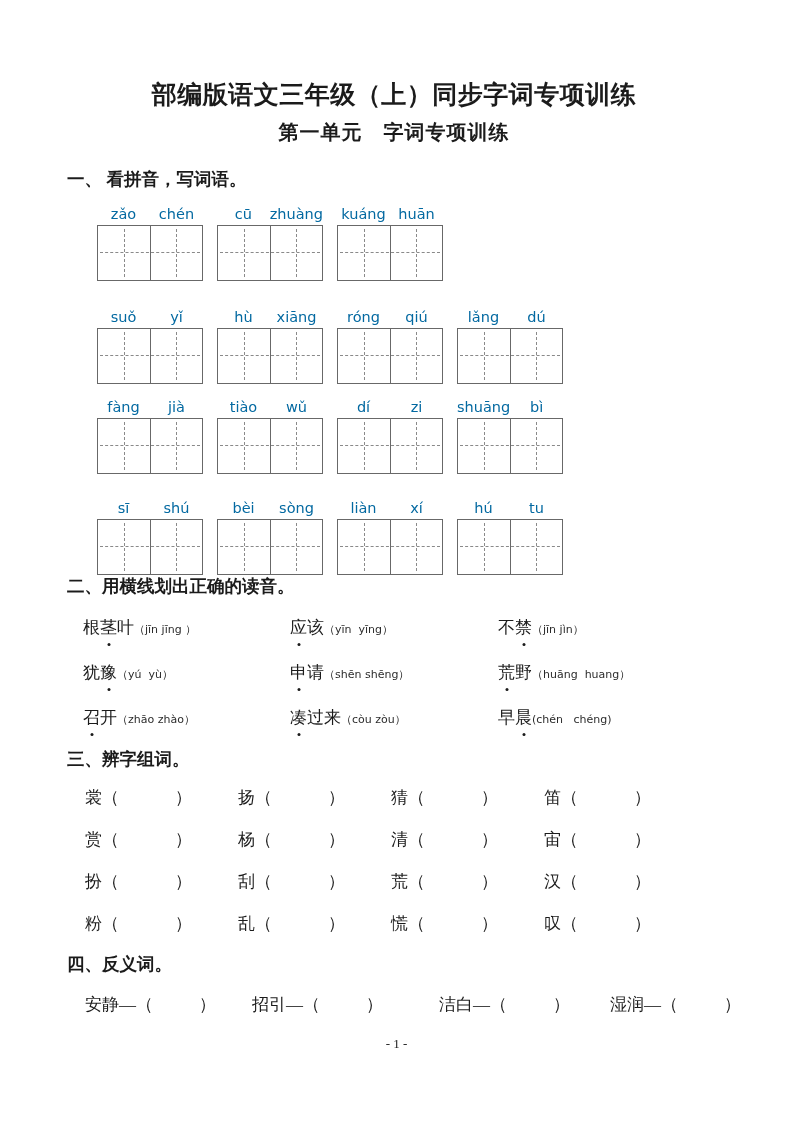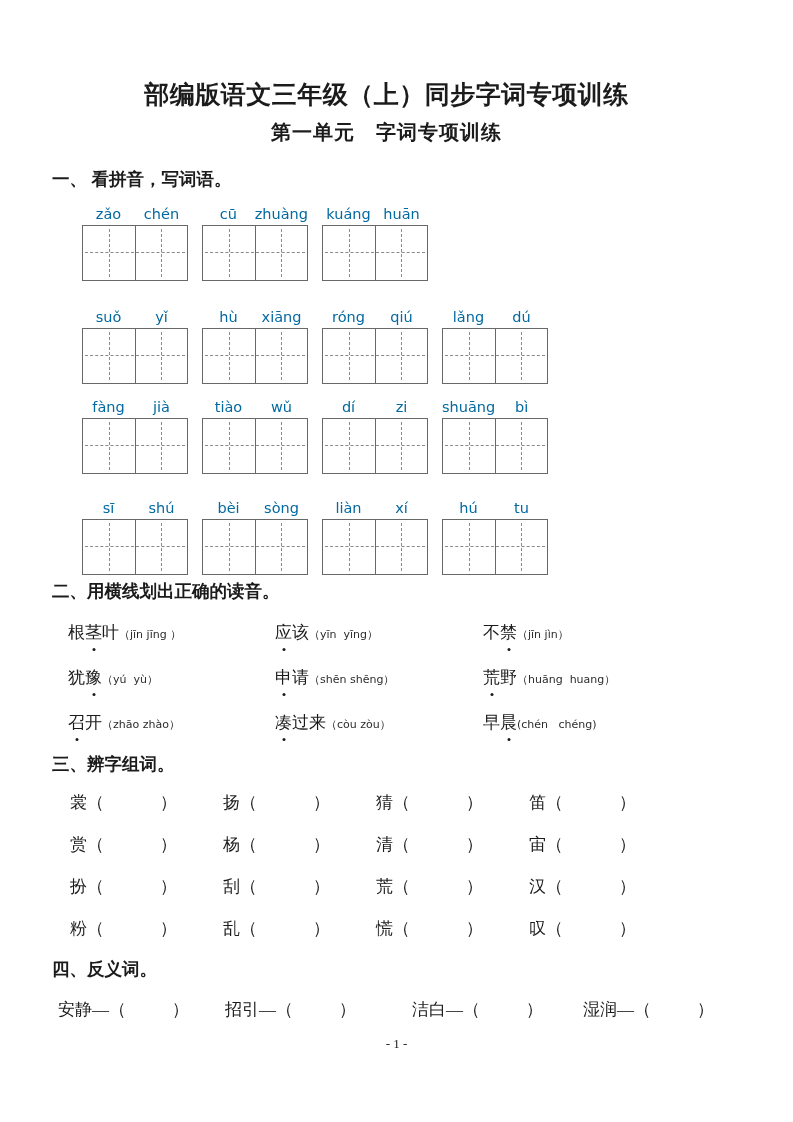--- a/index.html
+++ b/index.html
@@ -4,35 +4,35 @@
 <style>
   * { margin:0; padding:0; box-sizing:border-box; }
   html,body { background:#e8e8e8; }
   .page {
     position:relative;
     width:793px; height:1122px;
     margin:0 auto;
     background:#ffffff;
     color:#1b1b1b;
     font-family:"Liberation Serif", serif;
-    padding:80px 72px 0 52px;
+    padding:80px 72px 0 67px;
     overflow:hidden;
   }
   .title { font-size:25px; font-weight:700; text-align:center; line-height:30px; letter-spacing:0.5px; }
   .subtitle { font-size:20px; font-weight:700; text-align:center; line-height:24px; margin:10px 0 0; letter-spacing:1px; }
   .sec-h { font-size:17.5px; font-weight:700; line-height:23px; white-space:pre; }
   #s1h { margin:24px 0 11px; }
   #s2h { margin:0 0 15px; }
   #s3h { margin:2px 0 14px; }
   #s4h { margin:2px 0 16px; }
 
   
   .py-row { display:flex; gap:14px; margin-left:30px; }
   .mb-a { margin-bottom:24px; } .mb-b { margin-bottom:11px; }
-  .mb-c { margin-bottom:22px; } .mb-d { margin-bottom:5px; }
+  .mb-c { margin-bottom:22px; } .mb-d { }
   .grp { width:106px; }
   .lbl { display:flex; height:20px; align-items:flex-end; margin-bottom:3px; }
   .py { flex:1; text-align:center; font-family:"DejaVu Sans", sans-serif; font-size:14.5px; color:#0369a1; white-space:nowrap; }
   .box { display:flex; height:56px; border:1.5px solid #686868; position:relative; background:#fff; }
   .box::after { content:""; position:absolute; left:2px; right:2px; top:50%; margin-top:-1px; border-top:1.2px dashed #8a8a8a; }
   .cell { flex:1; position:relative; }
   .cell + .cell { border-left:1.5px solid #686868; }
   .cell::before { content:""; position:absolute; top:3px; bottom:3px; left:50%; border-left:1.2px dashed #8a8a8a; }
 
   
@@ -42,21 +42,21 @@
   .emph { position:relative; display:inline-block; }
   .emph::after { content:""; position:absolute; left:50%; transform:translateX(-50%); bottom:-3px; width:3px; height:3px; border-radius:50%; background:#1b1b1b; }
 
   
   .q3-row { display:flex; margin-left:18px; margin-bottom:16px; font-size:17px; line-height:26px; }
   .q3-item { width:153px; white-space:nowrap; }
   .q3-item:last-child { width:auto; }
   .gap56 { display:inline-block; width:56px; }
 
   
-  .q4-row { display:flex; margin-left:6px; font-size:17px; line-height:26px; }
+  .q4-row { display:flex; margin-left:18px; font-size:17px; line-height:26px; }
   .q4-item { white-space:nowrap; }
   .mr-a { margin-right:36px; } .mr-b { margin-right:56px; } .mr-c { margin-right:40px; }
   .gap46 { display:inline-block; width:46px; }
   .dash { letter-spacing:0; }
 
   .footer { position:absolute; left:0; right:0; top:1036px; text-align:center; font-size:13px; color:#1b1b1b; }
 </style>
 </head>
 <body>
 

